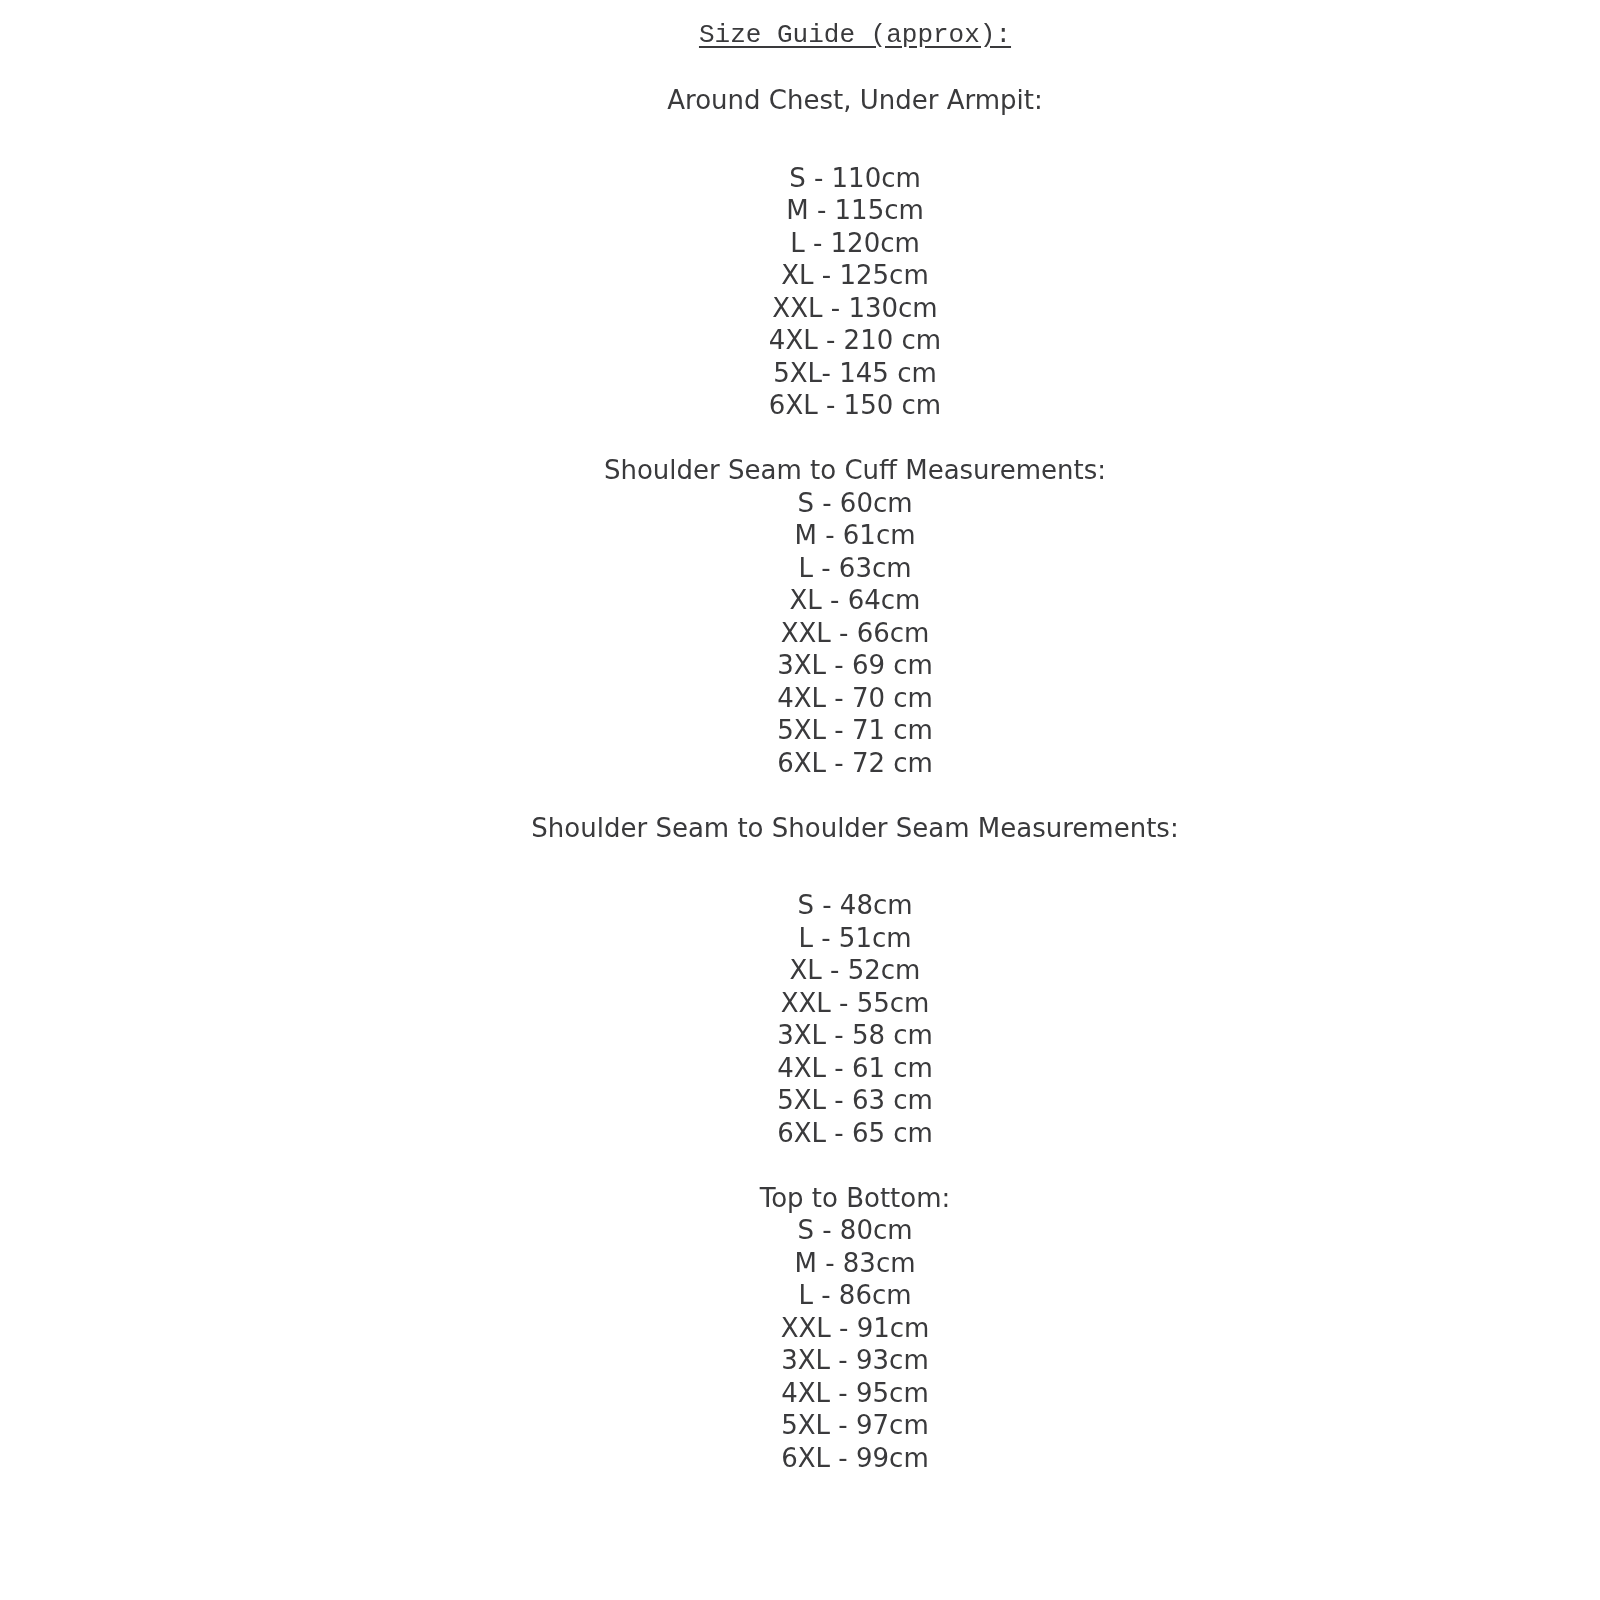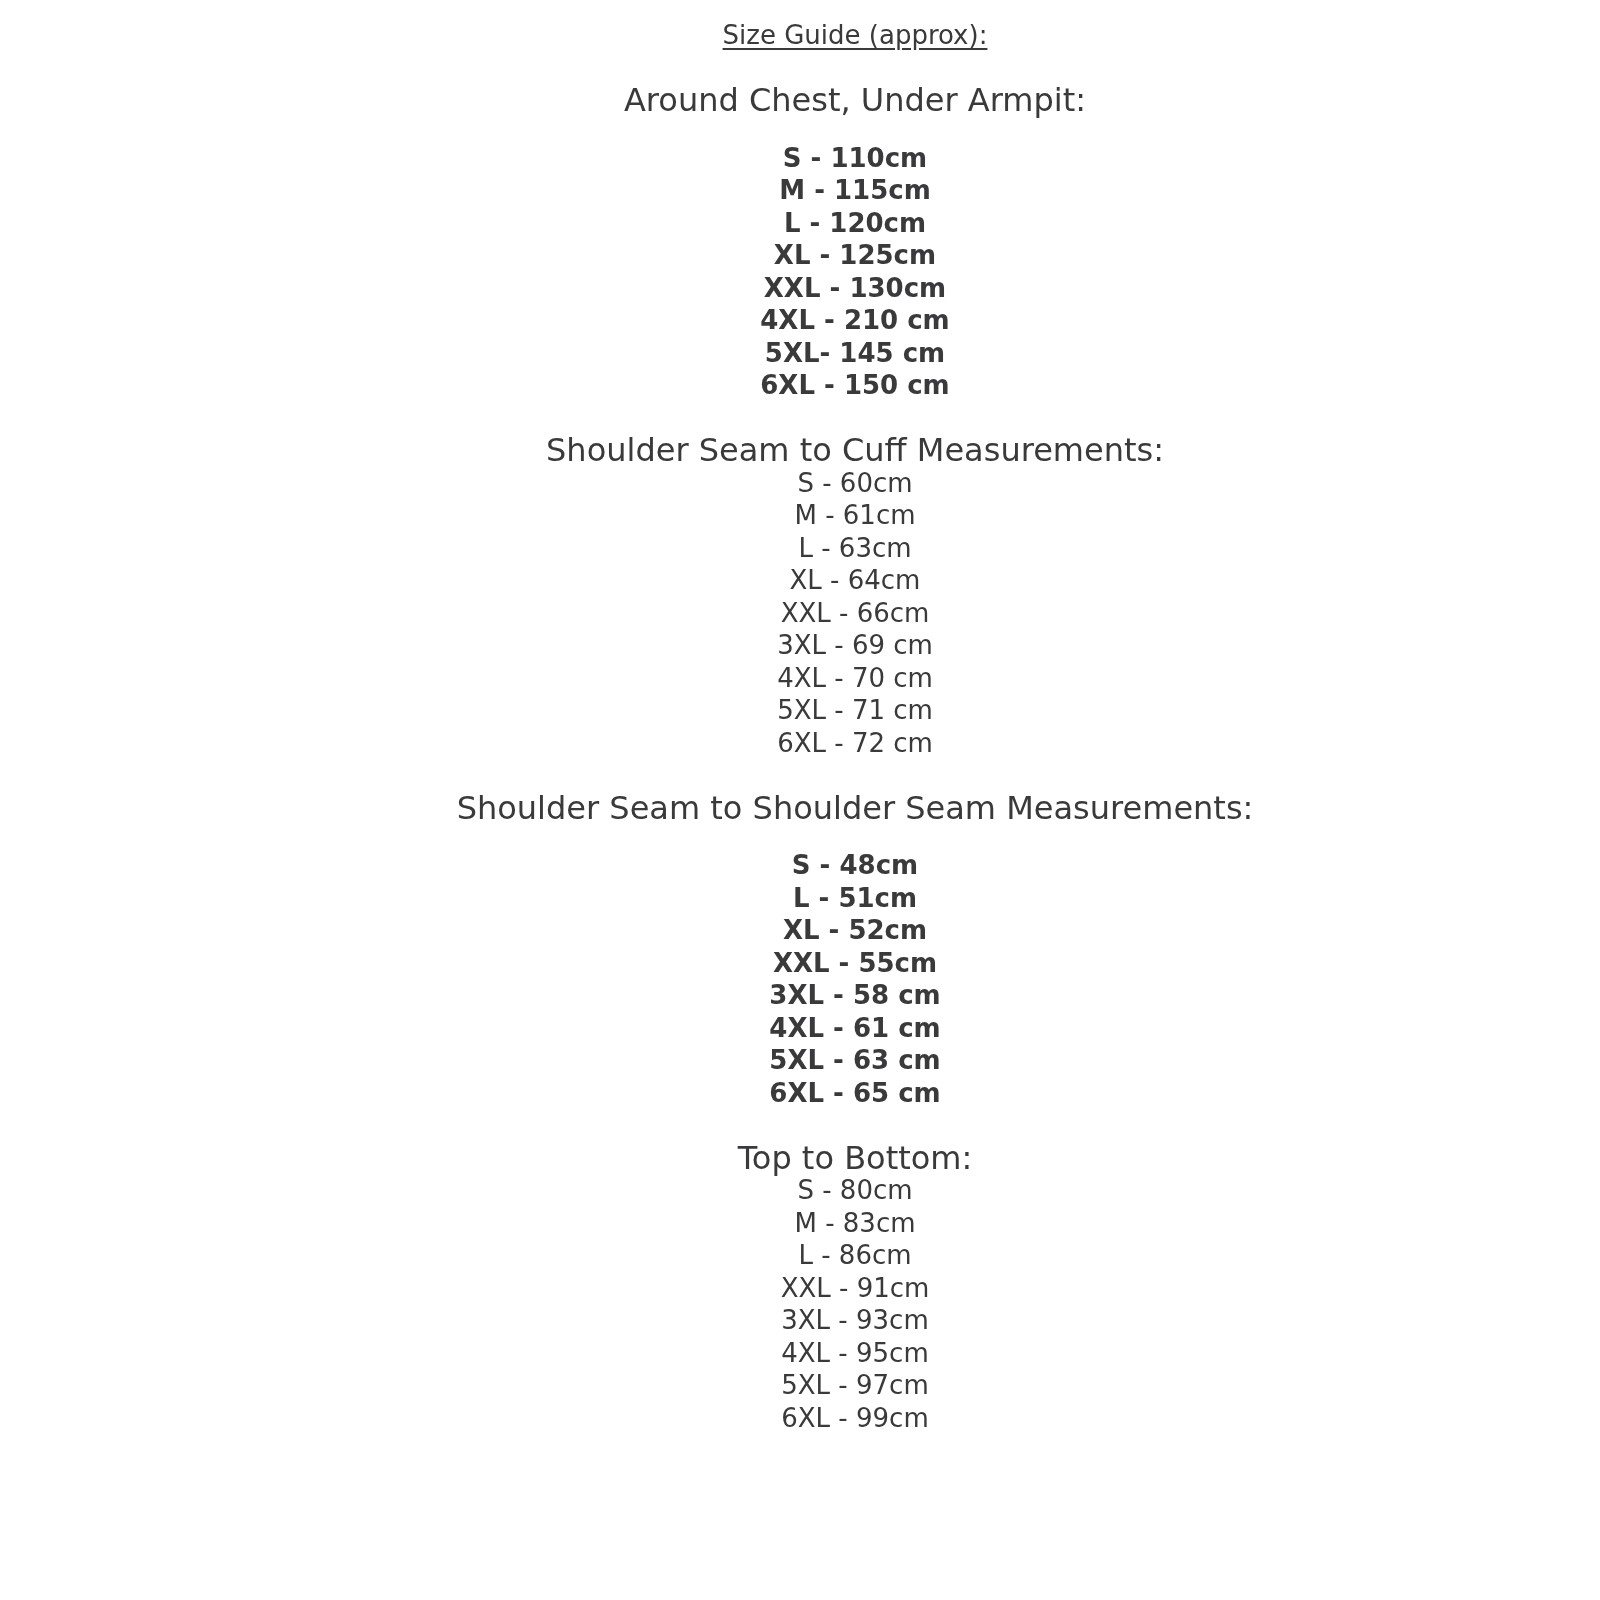--- a/index.html
+++ b/index.html
@@ -24,36 +24,36 @@
     width: 1490px;
     text-align: center;
   }
   .doc-title {
     margin: 0;
     font-size: 26px;
     font-weight: normal;
     line-height: 32.5px;
     text-decoration: underline;
     text-underline-offset: 4px;
+    font-family: Liberation Mono, monospace;
   }
   .section {
     margin-top: 32.5px; 
   }
   .section-heading {
     margin: 0;
-    font-size: 32px;
+    font-size: 26px;
     font-weight: normal;
     line-height: 32.5px;
   }
   .items {
     margin: 0;
   }
   .items.gap-after-heading {
-    margin-top: 25px; 
-    font-weight: bold;
+    margin-top: 45px; 
   }
   .size-row {
     margin: 0;
     line-height: 32.5px;
     white-space: pre; 
   }
 </style>
 </head>
 <body style="color: rgb(58, 58, 60); background: rgb(255, 255, 255);">
 

